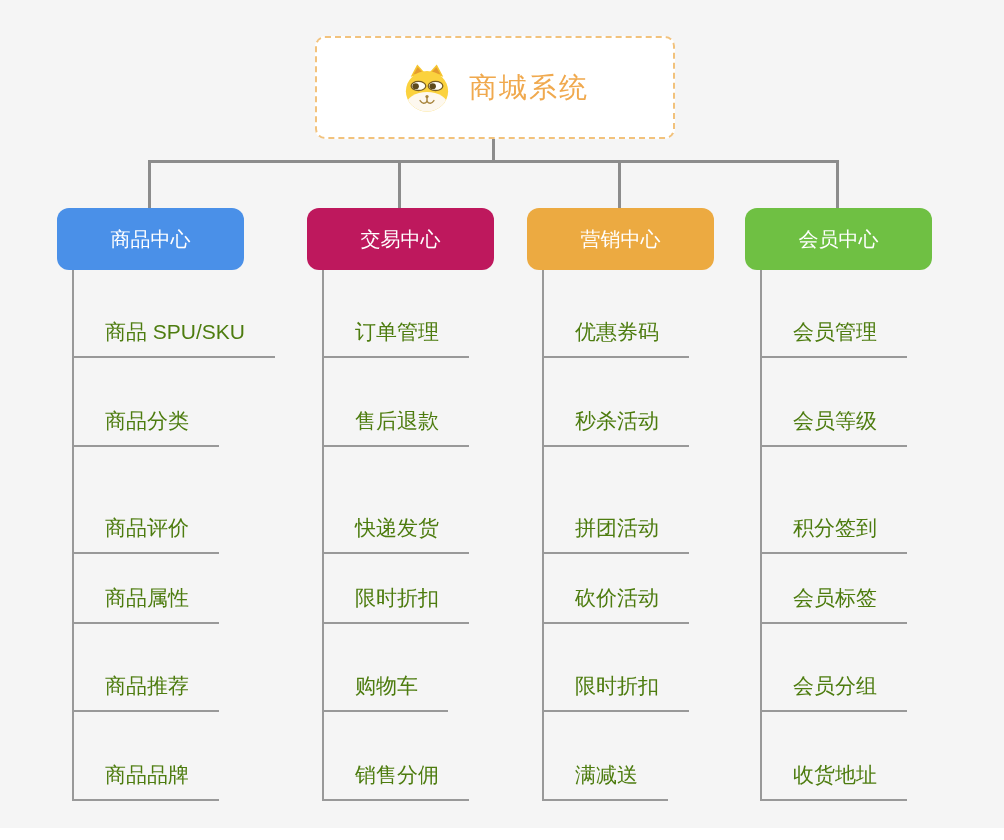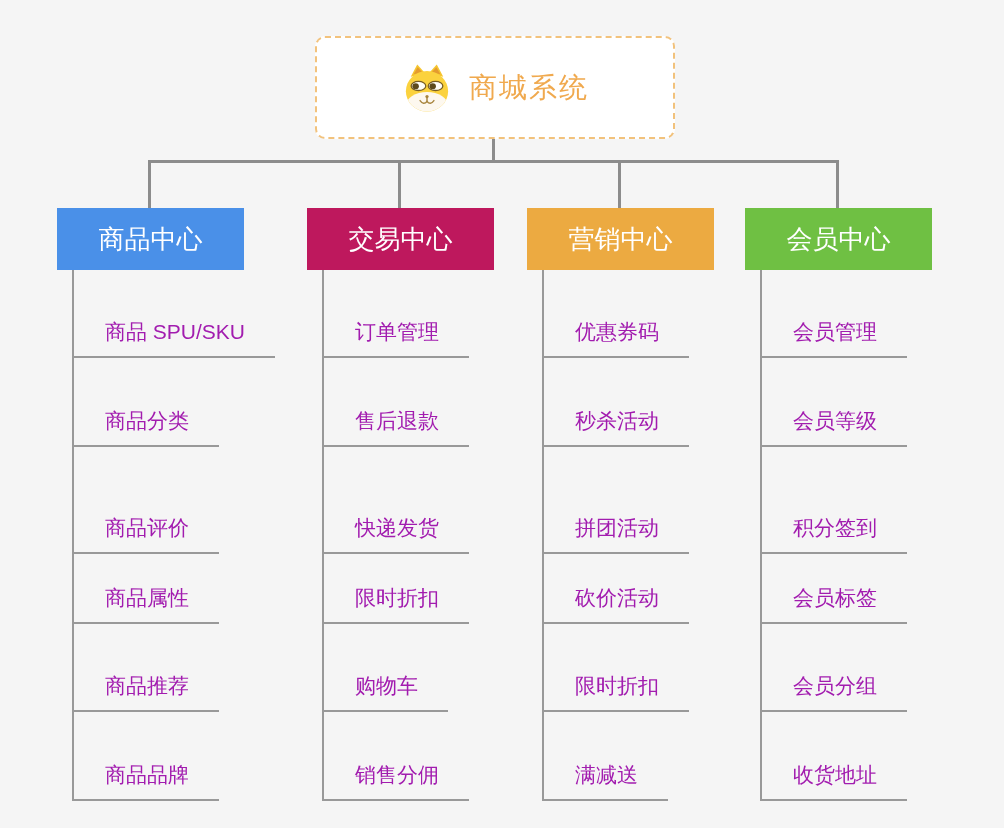--- a/index.html
+++ b/index.html
@@ -17,33 +17,33 @@
 
   
   .line{position:absolute;background:#8c8c8c;}
   .root-stem{left:492px;top:139px;width:3px;height:23px;}
   .h-rail{left:149px;top:160px;width:690px;height:3px;border-radius:2px;}
   .drop{top:160px;width:3px;height:50px;}
   .drop.d0{left:148px;} .drop.d1{left:398px;} .drop.d2{left:618px;} .drop.d3{left:836px;}
 
   
   .branch{
-    position:absolute;top:208px;width:187px;height:62px;border-radius:0;
-    color:#ffffff;font-size:26px;display:flex;align-items:center;justify-content:center;
+    position:absolute;top:208px;width:187px;height:62px;border-radius:12px;
+    color:#ffffff;font-size:20px;display:flex;align-items:center;justify-content:center;
     white-space:nowrap;
   }
   .branch.b0{left:57px;} .branch.b1{left:307px;} .branch.b2{left:527px;} .branch.b3{left:745px;}
 
   
   .col{position:absolute;top:270px;width:0;overflow:visible;}
   .col.c0{left:73px;} .col.c1{left:323px;} .col.c2{left:543px;} .col.c3{left:761px;}
   .vline{position:absolute;left:-1px;top:0;width:2px;height:531px;background:#999999;}
   .leaf{
     position:absolute;left:0;display:inline-block;white-space:nowrap;
-    font-size:21px;color:#a21caf;line-height:28px;
+    font-size:21px;color:#4d7c0f;line-height:28px;
     padding:0 30px 10px 32px;border-bottom:2px solid #999999;
   }
   .leaf.r0{top:48px;} .leaf.r1{top:137px;text-align:right;} .leaf.r2{top:244px;text-align:center;}
   .leaf.r3{top:314px;} .leaf.r4{top:402px;} .leaf.r5{top:491px;}
 
   .bottom-strip{position:absolute;left:0;top:828px;width:1004px;height:12px;background:#ffffff;}
 </style>
 </head>
 <body>
 

